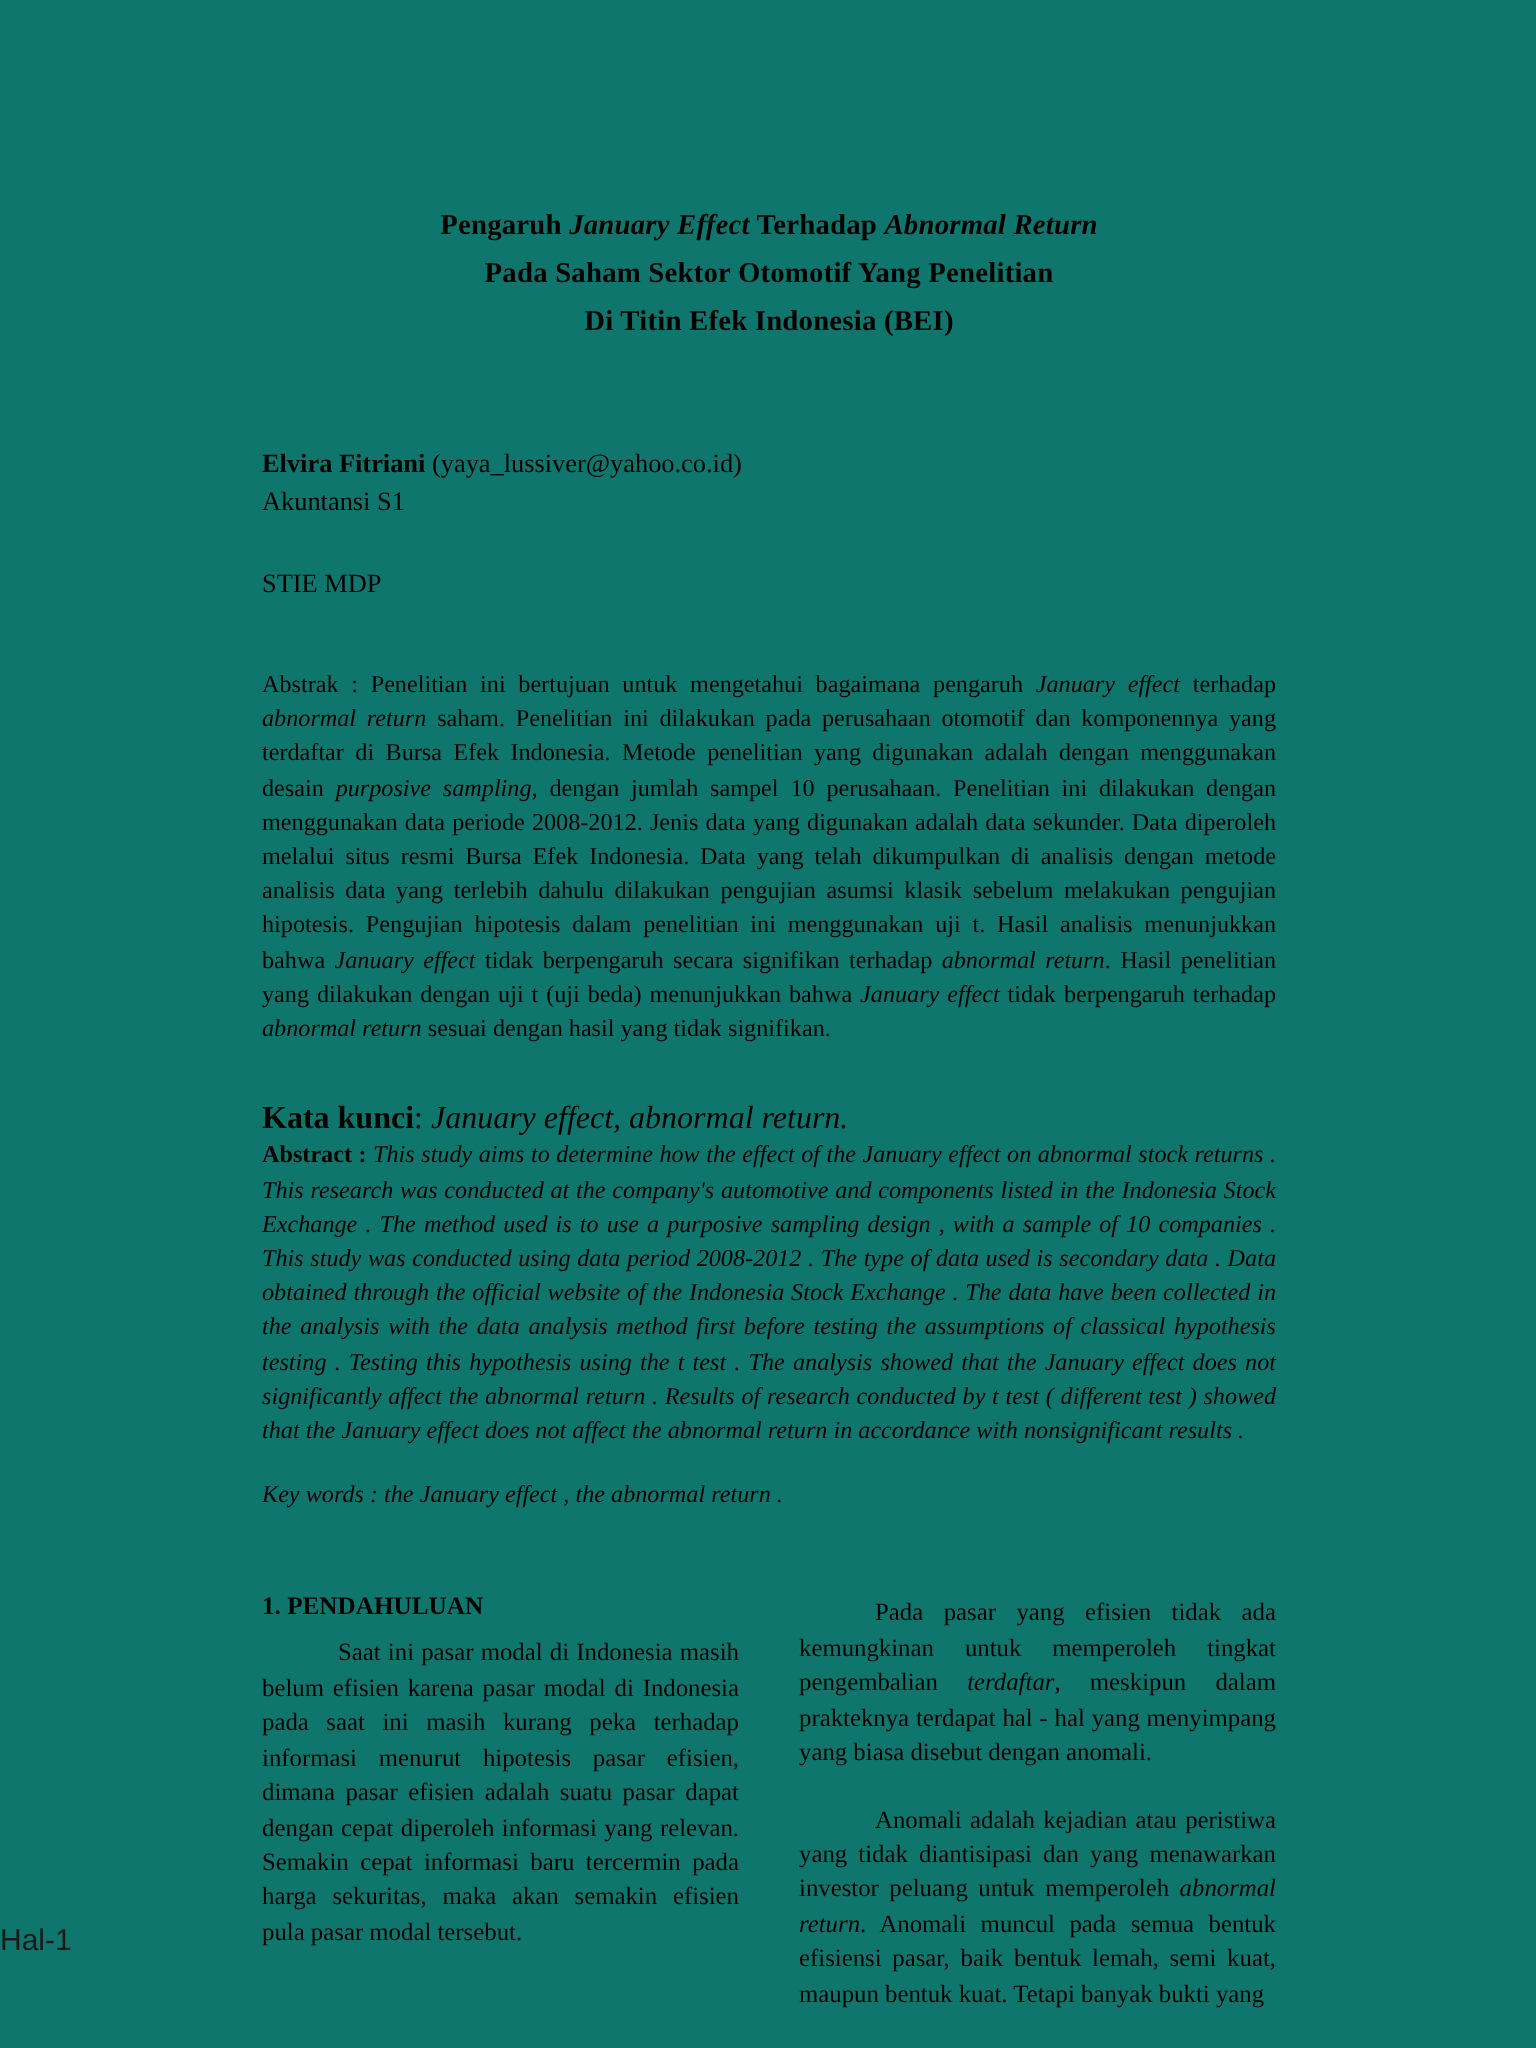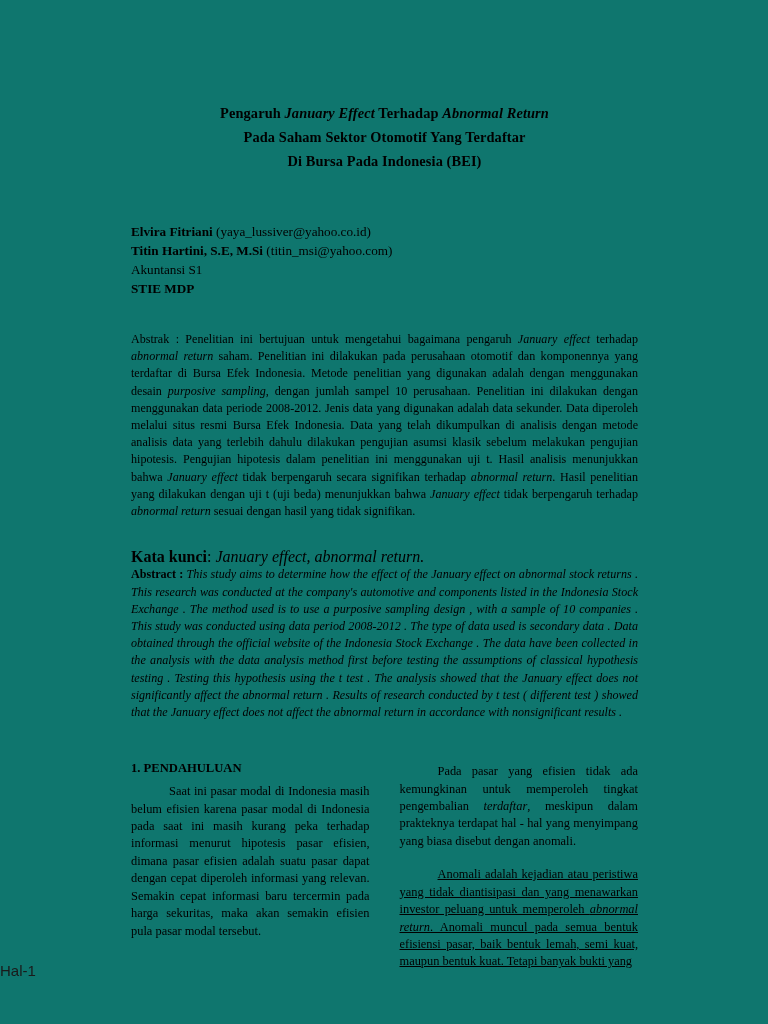--- a/index.html
+++ b/index.html
@@ -50,21 +50,22 @@
   .author-line {
     font-size: 13.2px;
   }
   .author-line .nm {
     font-weight: bold;
   }
   .author-line.plain {
     font-weight: normal;
   }
   .author-line.bold {
-    font-weight: bold;
+    font-weight: normal;
+    margin-top: 22px;
   }
 
   
   .abstract-block {
     margin-top: 33px;
     font-size: 12.1px;
     line-height: 17.2px;
     text-align: justify;
   }
   .abstract-block .lead {
@@ -119,21 +120,20 @@
     font-size: 12.4px;
     line-height: 17.4px;
     text-align: justify;
   }
   .column p {
     margin: 0;
     text-indent: 38px;
   }
   .column p + p {
     margin-top: 16px;
-    text-decoration: underline;
   }
   .column i {
     font-style: italic;
   }
   .col-right {
     margin-top: 0;
   }
 
   
   .col-right-shift {
@@ -156,37 +156,37 @@
 </style>
 </head>
 <body>
 
 <div class="page">
 
   <div class="content">
 
     <div class="title-block">
       <div class="title-line"><span>Pengaruh </span><i>January Effect</i><span> Terhadap </span><i>Abnormal Return</i></div>
-      <div class="title-line">Pada Saham Sektor Otomotif Yang Terdaftar</div>
-      <div class="title-line">Di Bursa Pada Indonesia (BEI)</div>
+      <div class="title-line">Pada Saham Sektor Otomotif Yang Penelitian</div>
+      <div class="title-line">Di Titin Efek Indonesia (BEI)</div>
     </div>
 
     <div class="author-block">
       <div class="author-line"><span class="nm">Elvira Fitriani</span><span> (yaya_lussiver@yahoo.co.id)</span></div>
-      <div class="author-line"><span class="nm">Titin Hartini, S.E, M.Si</span><span> (titin_msi@yahoo.com)</span></div>
       <div class="author-line plain">Akuntansi S1</div>
       <div class="author-line bold">STIE MDP</div>
     </div>
 
     <div class="abstract-block"><span class="lead">Abstrak :</span><span> Penelitian ini bertujuan untuk mengetahui bagaimana pengaruh </span><i>January effect</i><span> terhadap </span><i>abnormal return</i><span> saham. Penelitian ini dilakukan pada perusahaan otomotif dan komponennya yang terdaftar di Bursa Efek Indonesia. Metode penelitian yang digunakan adalah dengan menggunakan desain </span><i>purposive sampling</i><span>, dengan jumlah sampel 10 perusahaan. Penelitian ini dilakukan dengan menggunakan data periode 2008-2012. Jenis data yang digunakan adalah data sekunder. Data diperoleh melalui situs resmi Bursa Efek Indonesia. Data yang telah dikumpulkan di analisis dengan metode analisis data yang terlebih dahulu dilakukan pengujian asumsi klasik sebelum melakukan pengujian hipotesis. Pengujian hipotesis dalam penelitian ini menggunakan uji t. Hasil analisis menunjukkan bahwa </span><i>January effect</i><span> tidak berpengaruh secara signifikan terhadap </span><i>abnormal return</i><span>. Hasil penelitian yang dilakukan dengan uji t (uji beda) menunjukkan bahwa </span><i>January effect</i><span> tidak berpengaruh terhadap </span><i>abnormal return</i><span> sesuai dengan hasil yang tidak signifikan.</span></div>
 
     <div class="keywords"><span class="lead">Kata kunci</span><span>: </span><i>January effect, abnormal return.</i></div>
 
     <div class="abstract-en"><span class="lead">Abstract :</span><span> This study aims to determine how the effect of the January effect on abnormal stock returns . This research was conducted at the company's automotive and components listed in the Indonesia Stock Exchange . The method used is to use a purposive sampling design , with a sample of 10 companies . This study was conducted using data period 2008-2012 . The type of data used is secondary data . Data obtained through the official website of the Indonesia Stock Exchange . The data have been collected in the analysis with the data analysis method first before testing the assumptions of classical hypothesis testing . Testing this hypothesis using the t test . The analysis showed that the January effect does not significantly affect the abnormal return . Results of research conducted by t test ( different test ) showed that the January effect does not affect the abnormal return in accordance with nonsignificant results .</span></div>
 
+    <div class="keywords-en">Key words : the January effect , the abnormal return .</div>
 
     <div class="section-heading">1. PENDAHULUAN</div>
 
     <div class="columns">
 
       <div class="column col-left">
         <p>Saat ini pasar modal di Indonesia masih belum efisien karena pasar modal di Indonesia pada saat ini masih kurang peka terhadap informasi menurut hipotesis pasar efisien, dimana pasar efisien adalah suatu pasar dapat dengan cepat diperoleh informasi yang relevan. Semakin cepat informasi  baru tercermin pada harga sekuritas, maka akan semakin efisien pula pasar modal tersebut.</p>
       </div>
 
       <div class="column col-right col-right-shift">

